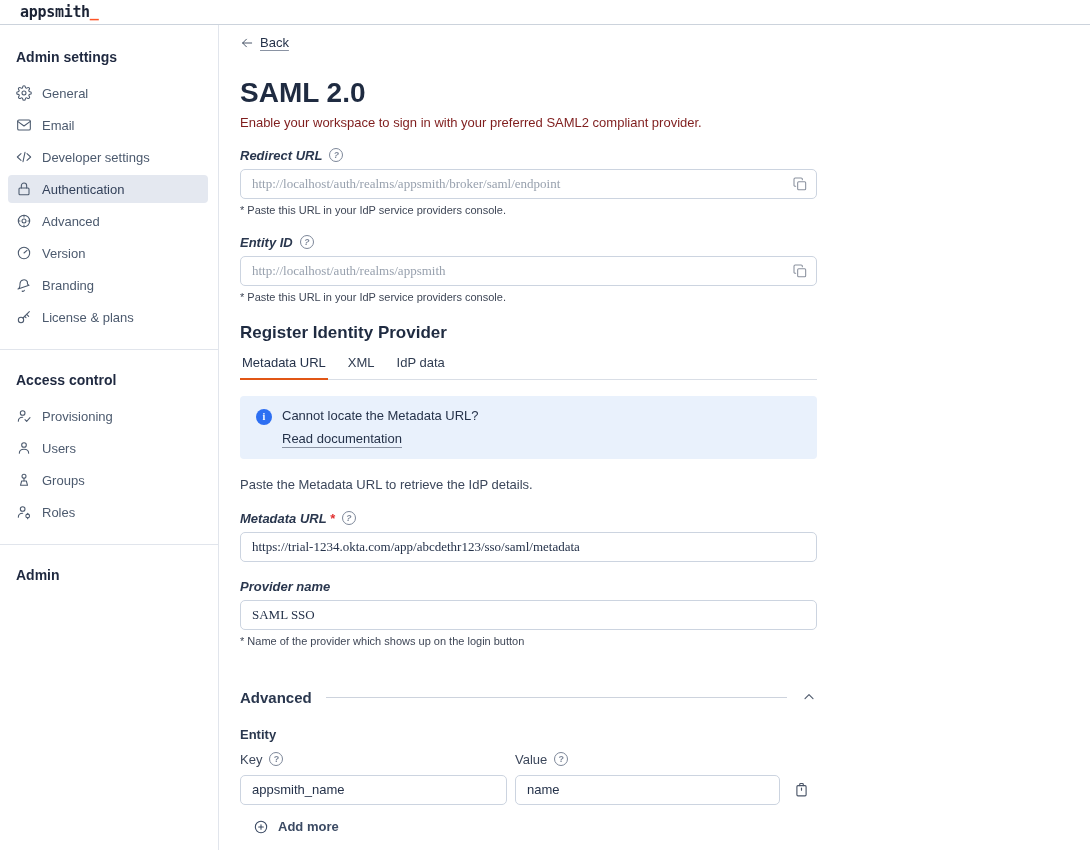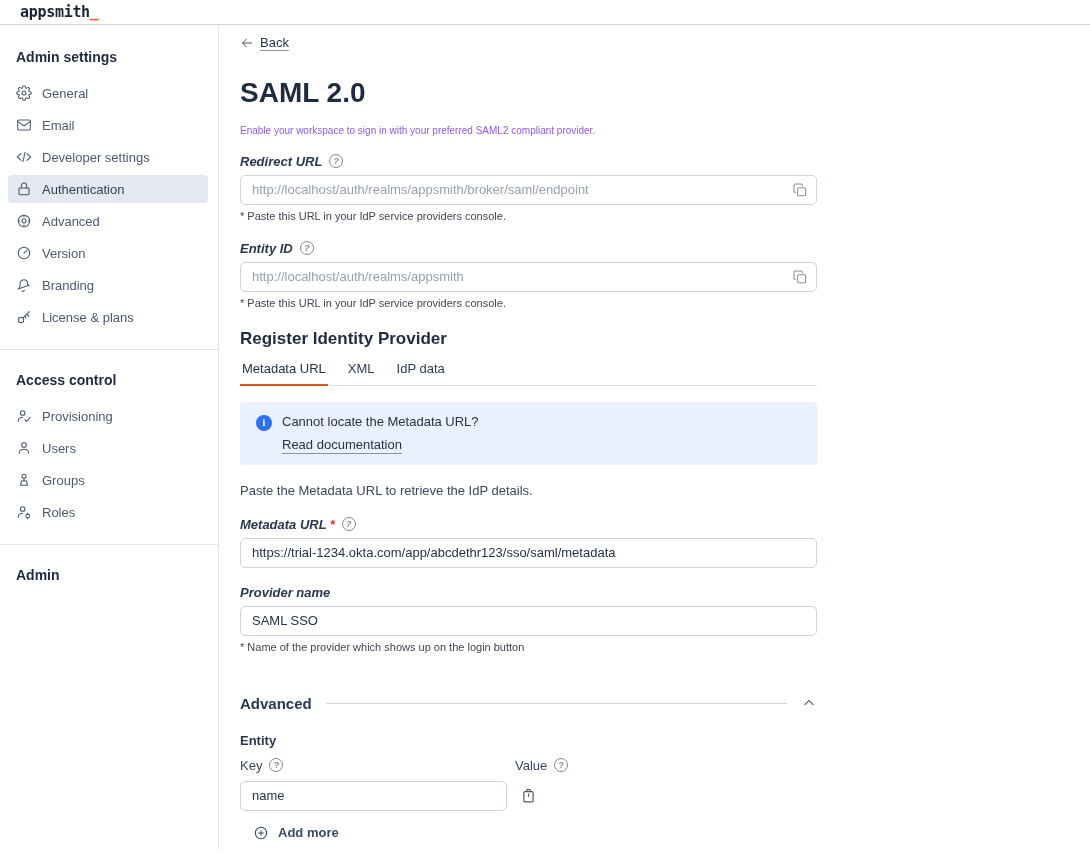--- a/index.html
+++ b/index.html
@@ -25,31 +25,31 @@
   .nav-icon svg { width:16px; height:16px; }
   .side-divider { border:none; border-top:1px solid #e1e5ec; margin:18px 0 22px 0; }
 
   
   .col { width:577px; }
   .back-row { display:inline-flex; align-items:center; gap:6px; font-size:13px; color:#25324a; cursor:pointer; }
   .back-row .back-label { text-decoration:underline; text-underline-offset:3px; text-decoration-color:#8a93a3; }
   .back-arrow { width:14px; height:14px; display:inline-flex; color:#3d4a5f; }
 
   h1.page-title { margin-top:23px; font-size:28px; font-weight:bold; color:#1f2b41; }
-  .page-subtitle { margin-top:16px; font-size:10px; color:#8b5cf6; }
+  .page-subtitle { margin-top:6px; font-size:13px; color:#7f1d1d; }
 
   .field-label { margin-top:19px; display:flex; align-items:center; gap:7px; font-size:13px; font-weight:bold; color:#2a374e;font-style:italic; }
   .field-label.first { margin-top:18px; }
   .req { color:#e12f2f; margin-left:-4px; }
   .qicon { width:14px; height:14px; border:1.2px solid #7d8799; border-radius:50%; color:#7d8799;
     font-size:9px; font-weight:bold; display:inline-flex; align-items:center; justify-content:center; cursor:pointer; }
 
   .input-wrap { position:relative; margin-top:6px; }
   .text-input { width:100%; height:30px; border:1px solid #ccd4e0; border-radius:5px; padding:0 32px 0 11px;
-    font-size:13px; color:#25324a; background:#fff; outline:none; font-family:Liberation Sans, sans-serif; }
+    font-size:13px; color:#25324a; background:#fff; outline:none; font-family:Liberation Serif, serif; }
   .text-input.no-icon { padding-right:11px; }
   .text-input::placeholder { color:#98a1ae; }
   .copy-btn { position:absolute; right:9px; top:7px; width:16px; height:16px; background:none; border:none;
     color:#8a919e; cursor:pointer; padding:0; display:inline-flex; }
   .helper { margin-top:5px; font-size:11px; color:#3e4656; }
 
   h2.section-title { margin-top:20px; font-size:17px; font-weight:bold; color:#1f2b41; }
 
   .tabs { margin-top:12px; display:flex; gap:18px; border-bottom:1px solid #d9dee6; }
   .tab { font-size:13px; color:#303c51; padding:0 2px 9px 2px; cursor:pointer; position:relative; }
@@ -322,20 +322,21 @@
       <div class="claims-grid">
         <div class="kv-label">
           <span>Key</span>
           <span class="qicon">?</span>
         </div>
         <div class="kv-label">
           <span>Value</span>
           <span class="qicon">?</span>
         </div>
         <div></div>
+        <input class="kv-input" type="text" value="appsmith_name" style="">
         <input class="kv-input" type="text" value="name" style="">
         <button class="trash-btn">
             <svg viewBox="0 0 24 24">
               <rect x="5.5" y="6.5" width="13" height="14.5" rx="1.5"></rect>
               <path d="M9.5 6.5V4.7a1.2 1.2 0 0 1 1.2-1.2h2.6a1.2 1.2 0 0 1 1.2 1.2v1.8"></path>
               <line x1="12" y1="10" x2="12" y2="13"></line>
             </svg>
           </button>
       </div>
 

